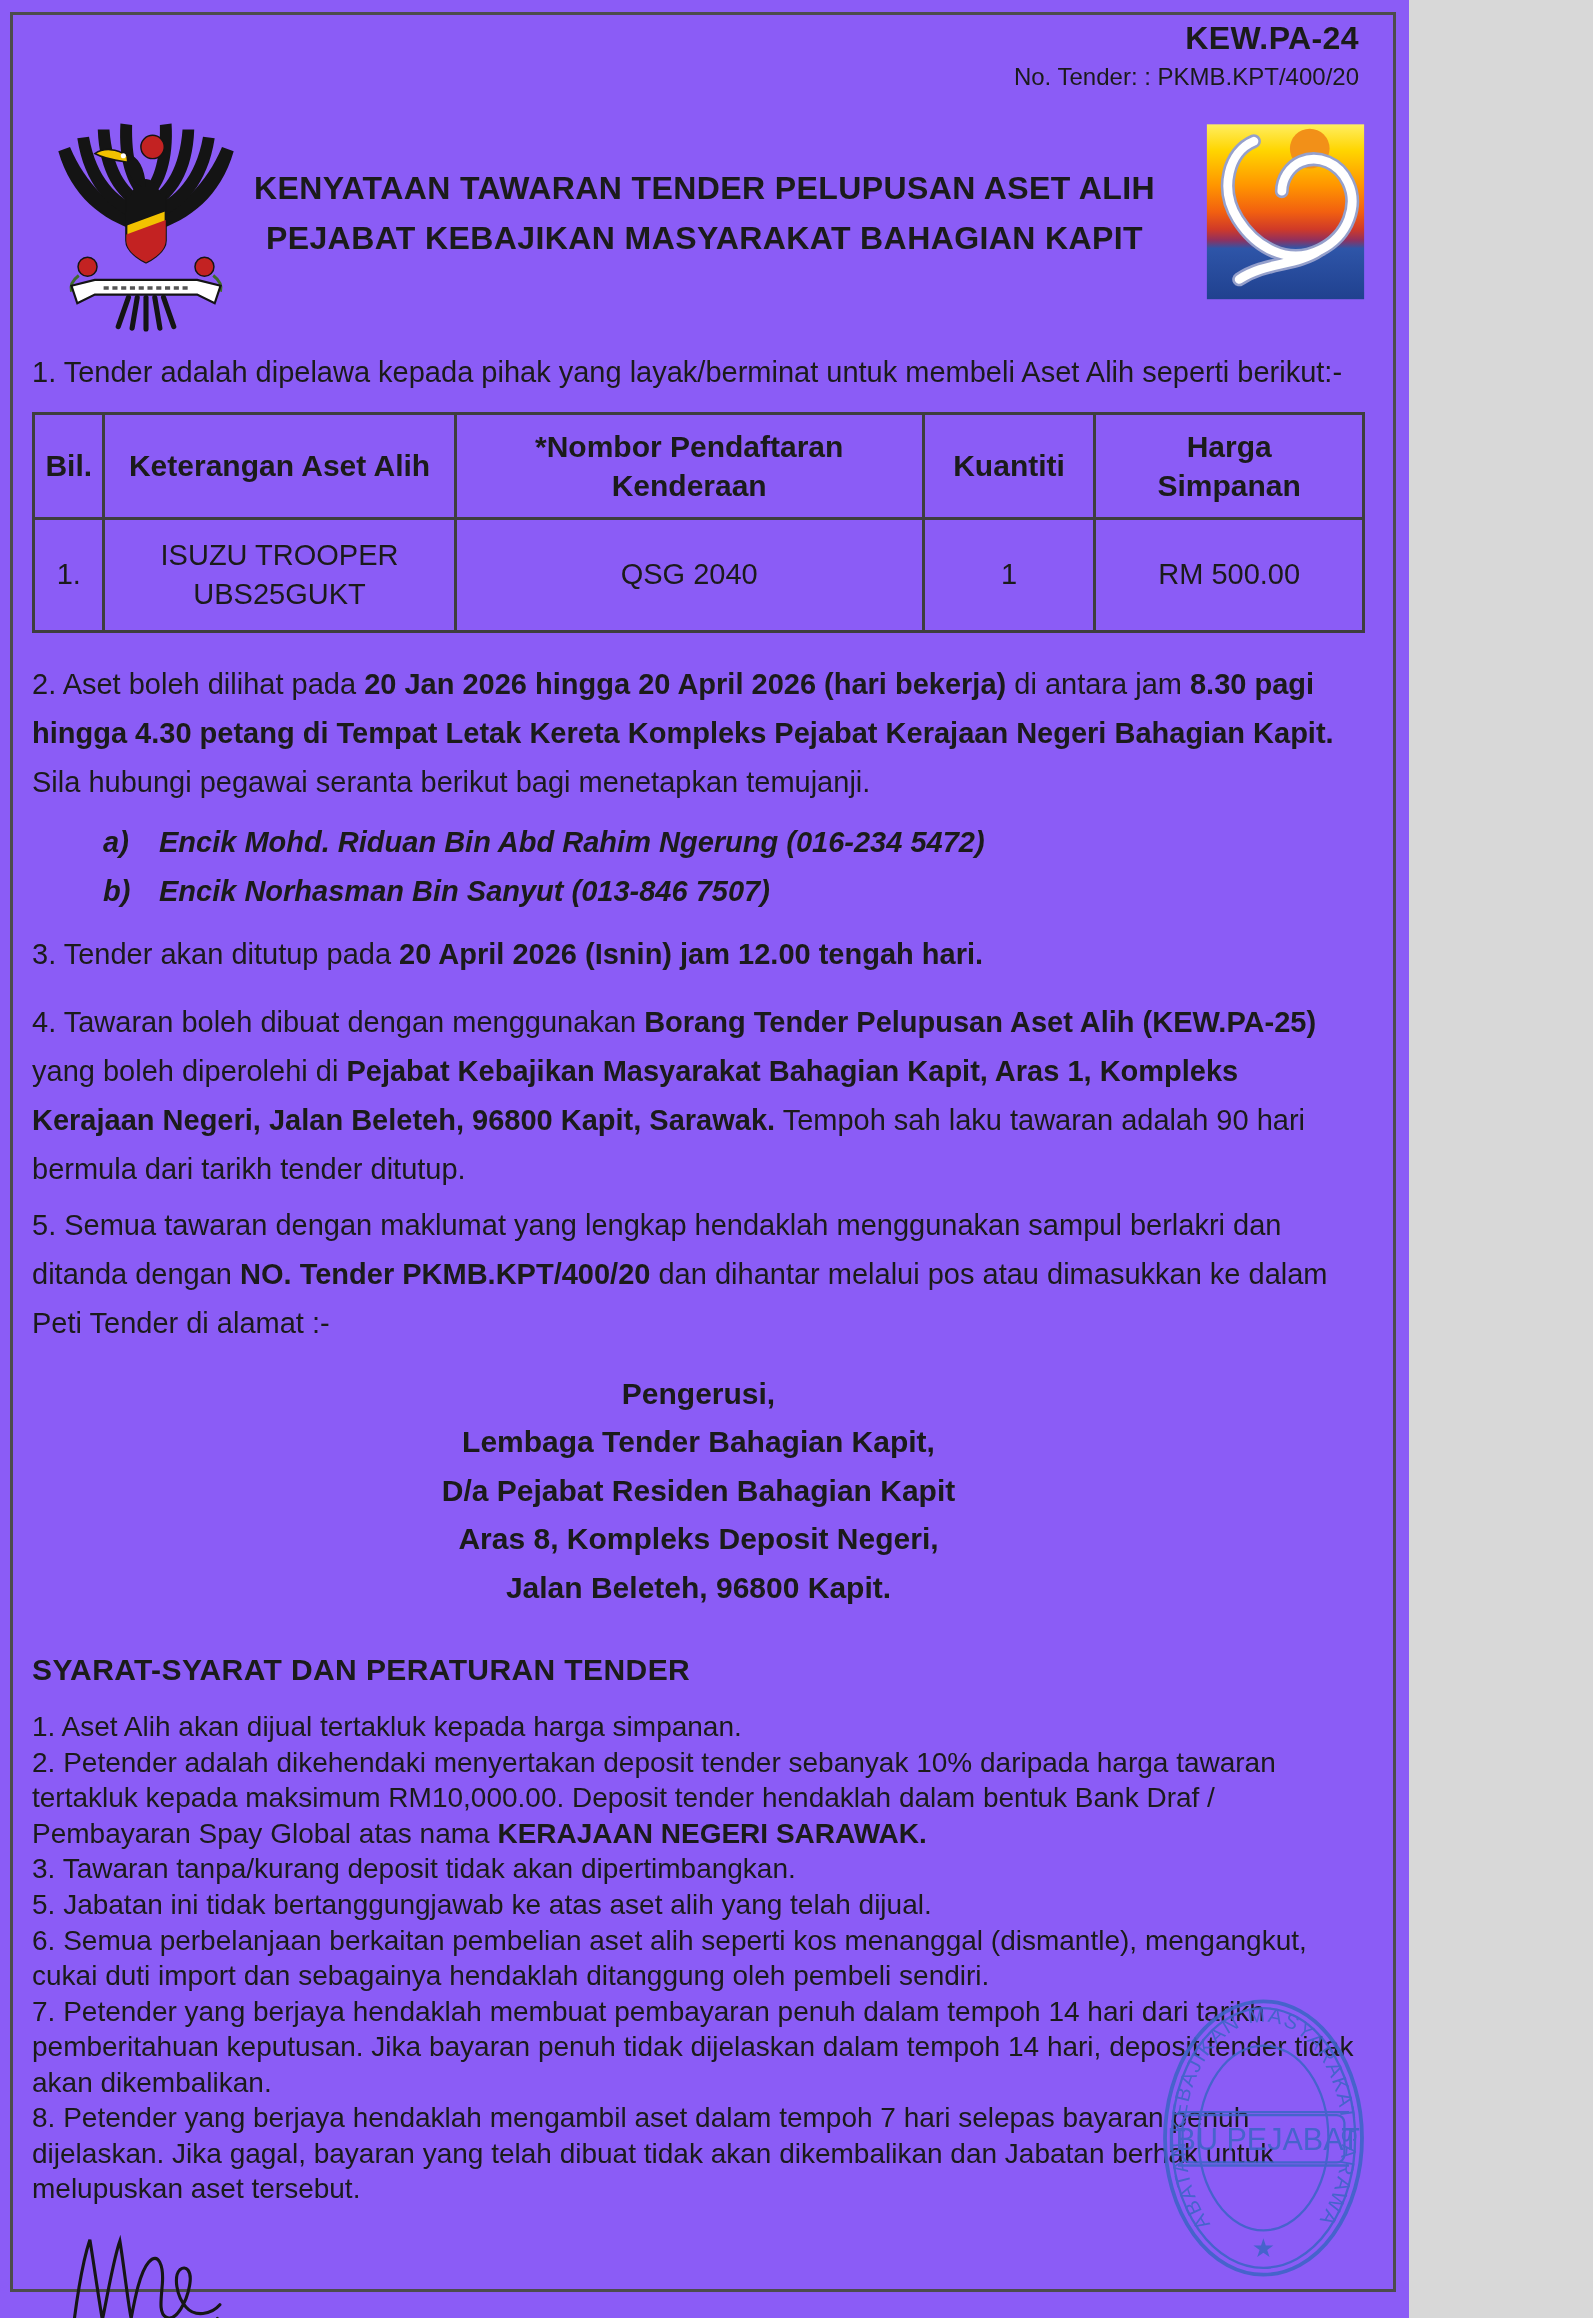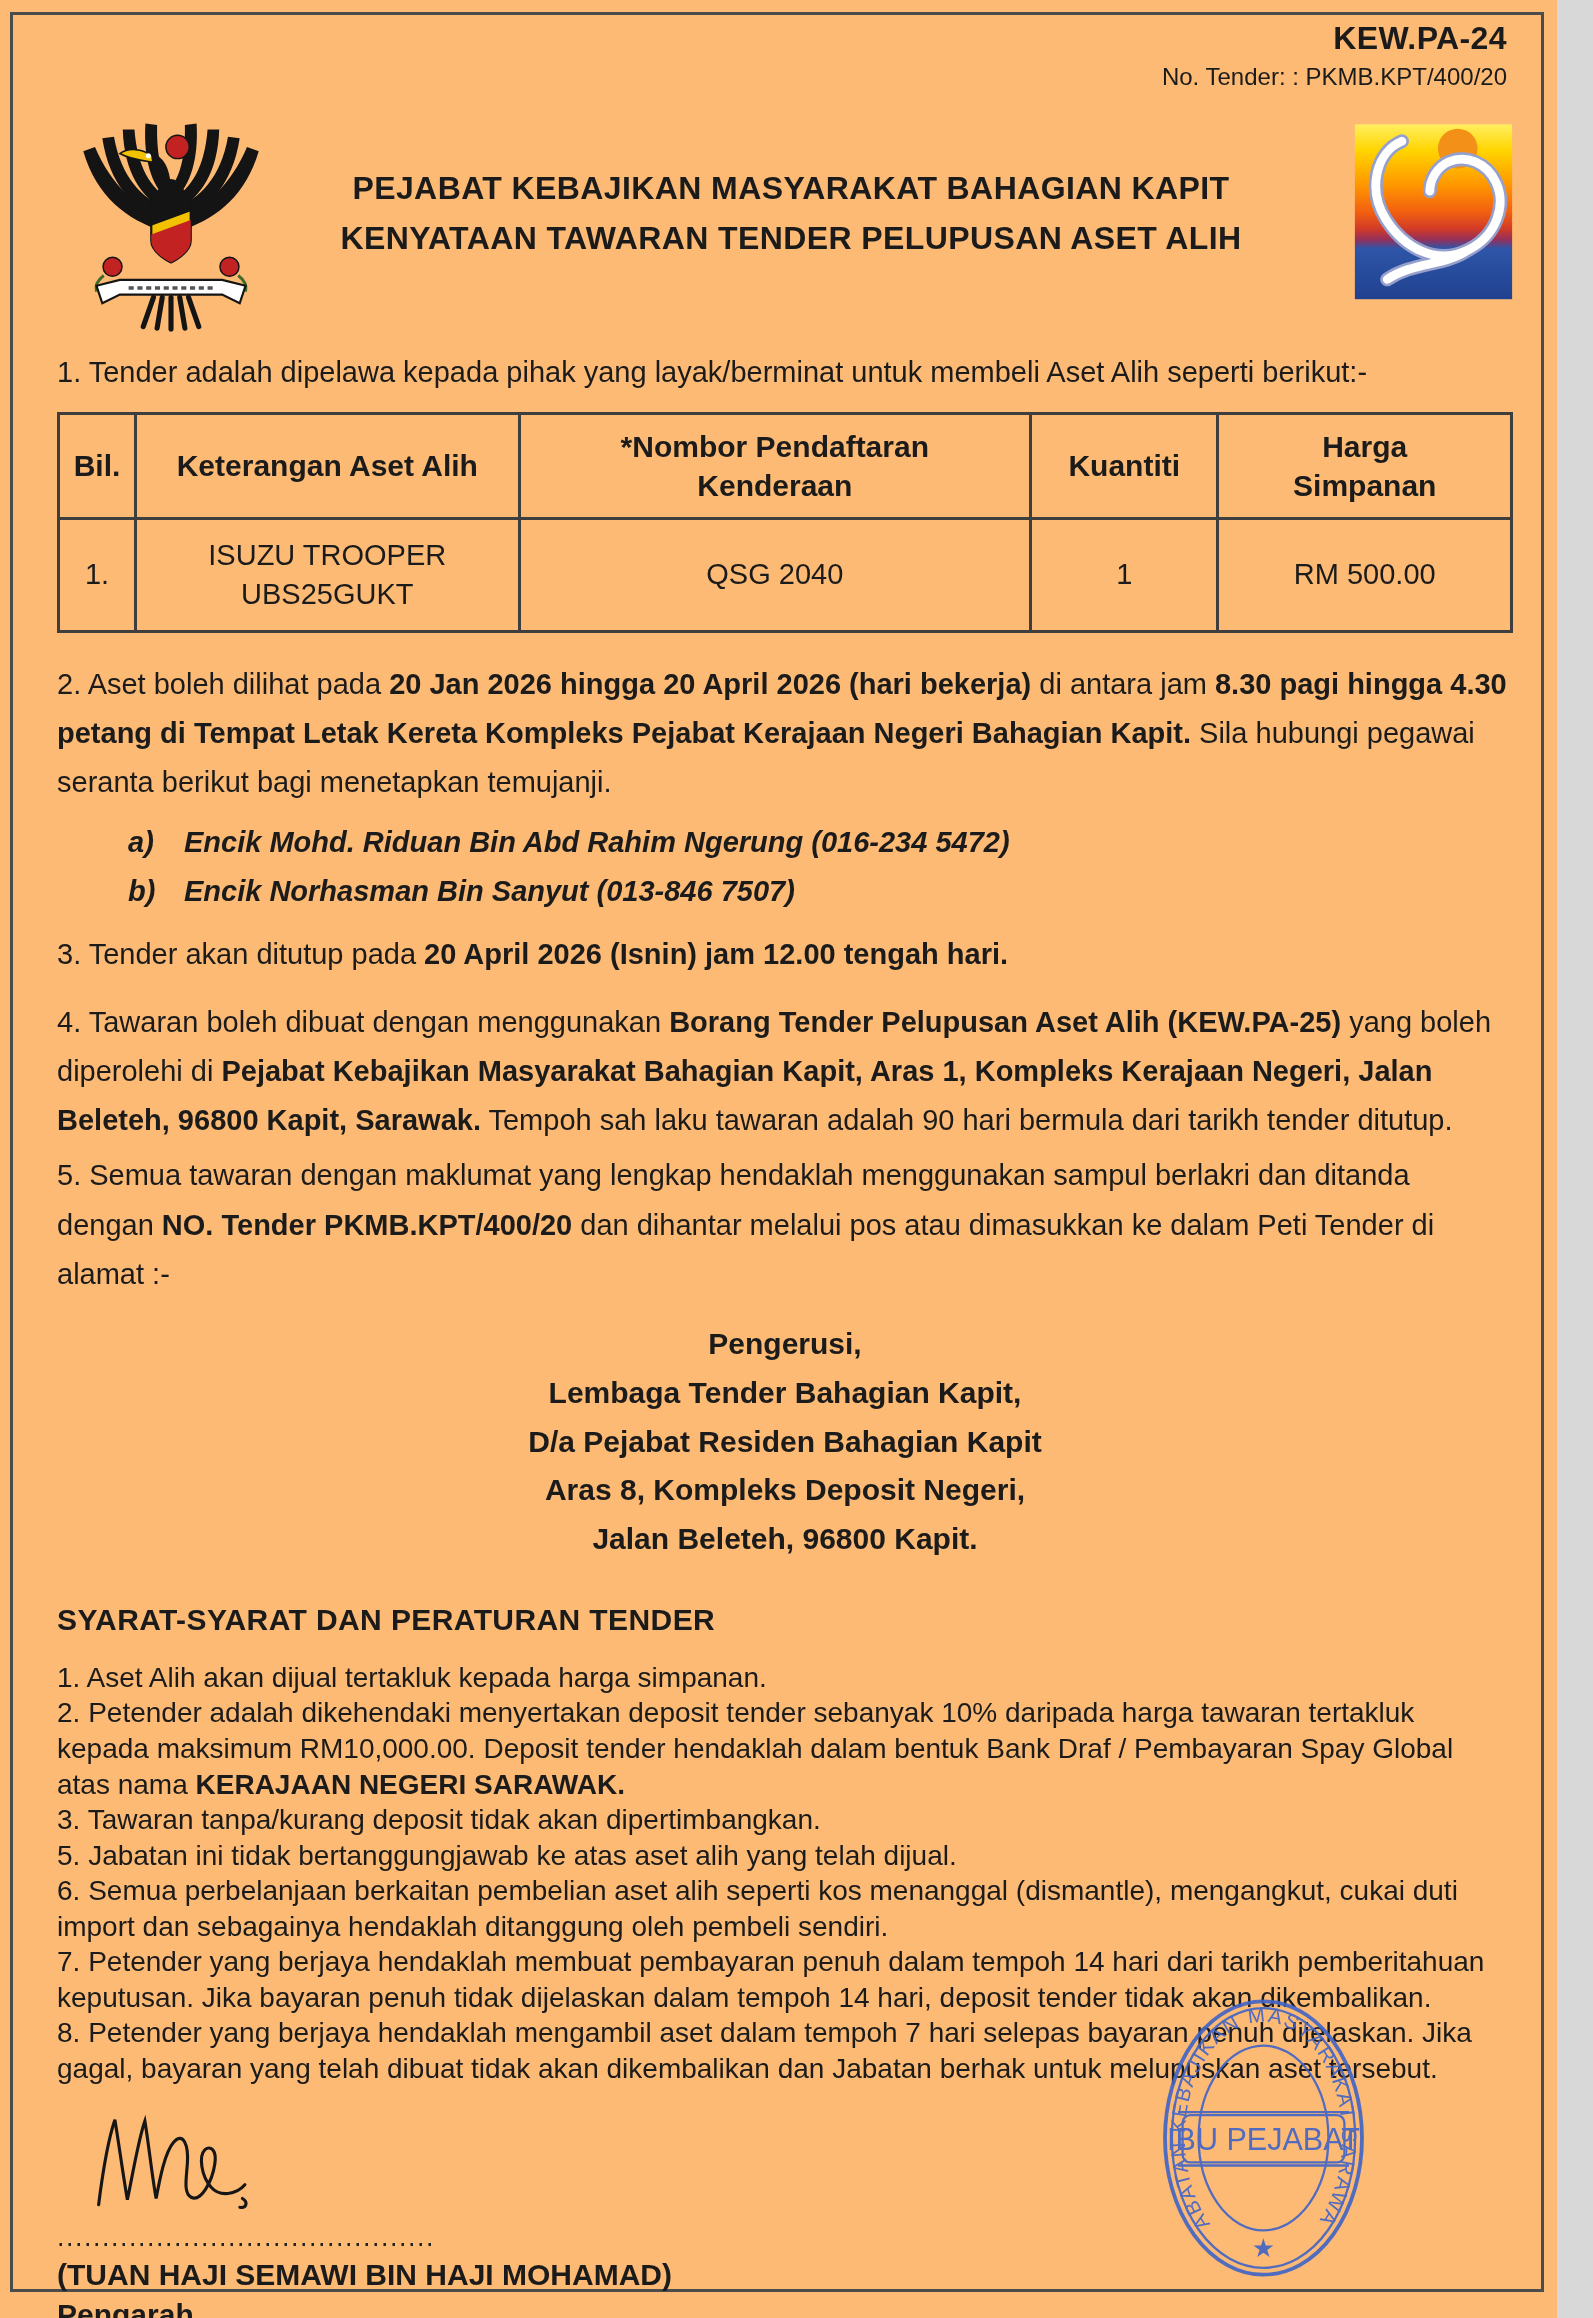--- a/index.html
+++ b/index.html
@@ -1,23 +1,22 @@
 <!DOCTYPE html>
 <html style="font-size:12px"><head>
 <meta charset="utf-8">
 <style>
   html,body{margin:0;padding:0;background:#d8d8d8;}
   .page{
     position:relative;
-    width:1532px;height:2319px;
-    background:#fdba74;
+    width:1409px;height:2319px;
+    background:#8b5cf6;
     font-family:"Liberation Sans",sans-serif;
     color:#1b1b1b;
     overflow:hidden;
-    padding-left:25px;
   }
   .frame{
     position:absolute;left:9.8px;top:12px;right:12.8px;bottom:27px;
     border:3px solid #4c4c4c;
     pointer-events:none;
   }
   .b{font-weight:bold;}
   .i{}
 
   .header-right{position:absolute;top:19.6px;right:50px;text-align:right;z-index:2;}
@@ -117,22 +116,22 @@
           <path d="M106,256 L92,296"></path>
           <path d="M118,256 L111,298"></path>
           <path d="M130,256 L130,299"></path>
           <path d="M142,256 L149,298"></path>
           <path d="M154,256 L168,296"></path>
         </g>
       </svg>
     </div>
 
     <div class="titles">
+      <div class="t1">KENYATAAN TAWARAN TENDER PELUPUSAN ASET ALIH</div>
       <div class="t1">PEJABAT KEBAJIKAN MASYARAKAT BAHAGIAN KAPIT</div>
-      <div class="t1">KENYATAAN TAWARAN TENDER PELUPUSAN ASET ALIH</div>
     </div>
 
     <div class="jkm">
       <svg viewBox="0 0 230 250" width="169" height="187">
         <defs>
           <linearGradient id="jg" x1="0" y1="0" x2="0" y2="1">
             <stop offset="0" stop-color="#ffee60"></stop>
             <stop offset="0.15" stop-color="#ffd500"></stop>
             <stop offset="0.35" stop-color="#ff9500"></stop>
             <stop offset="0.5" stop-color="#f26010"></stop>

